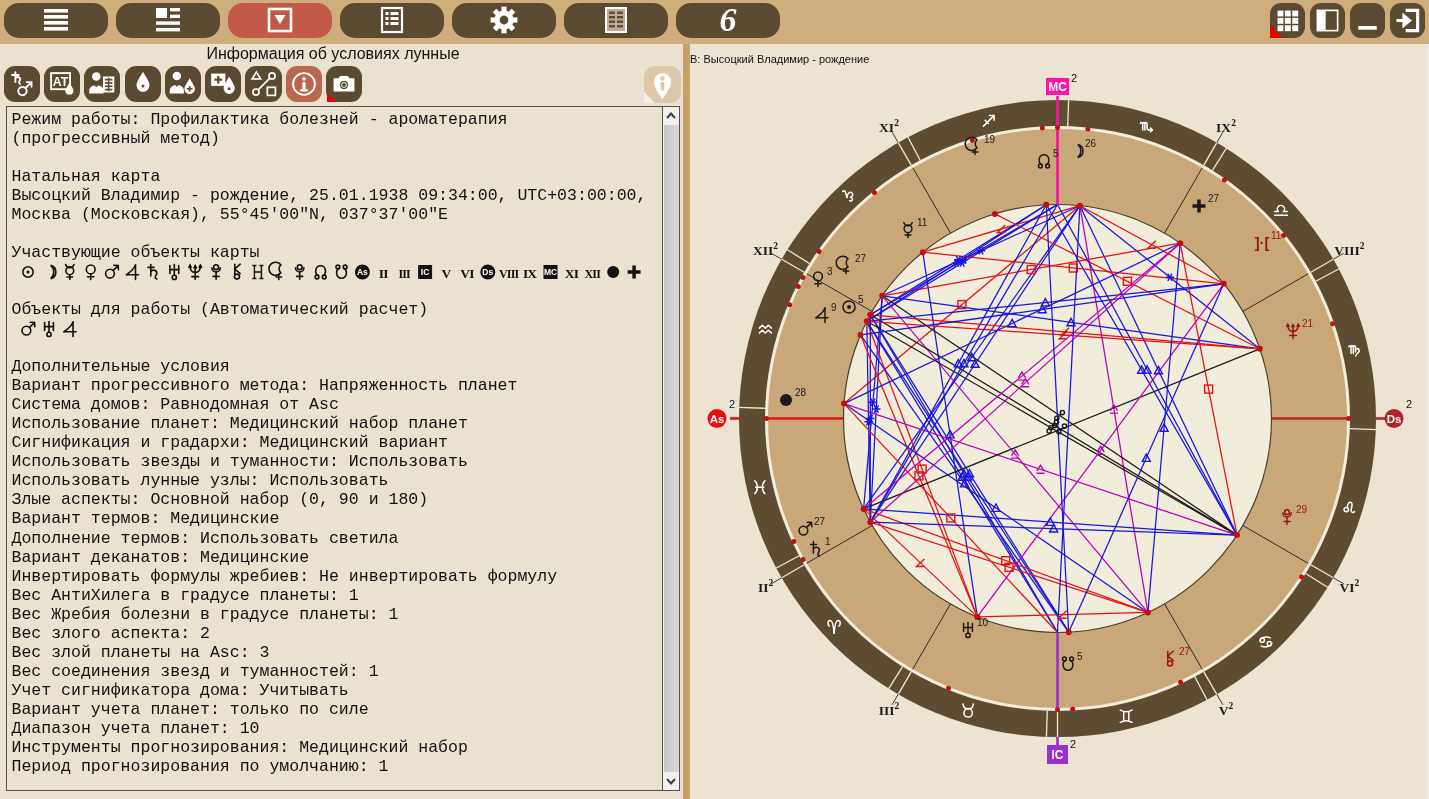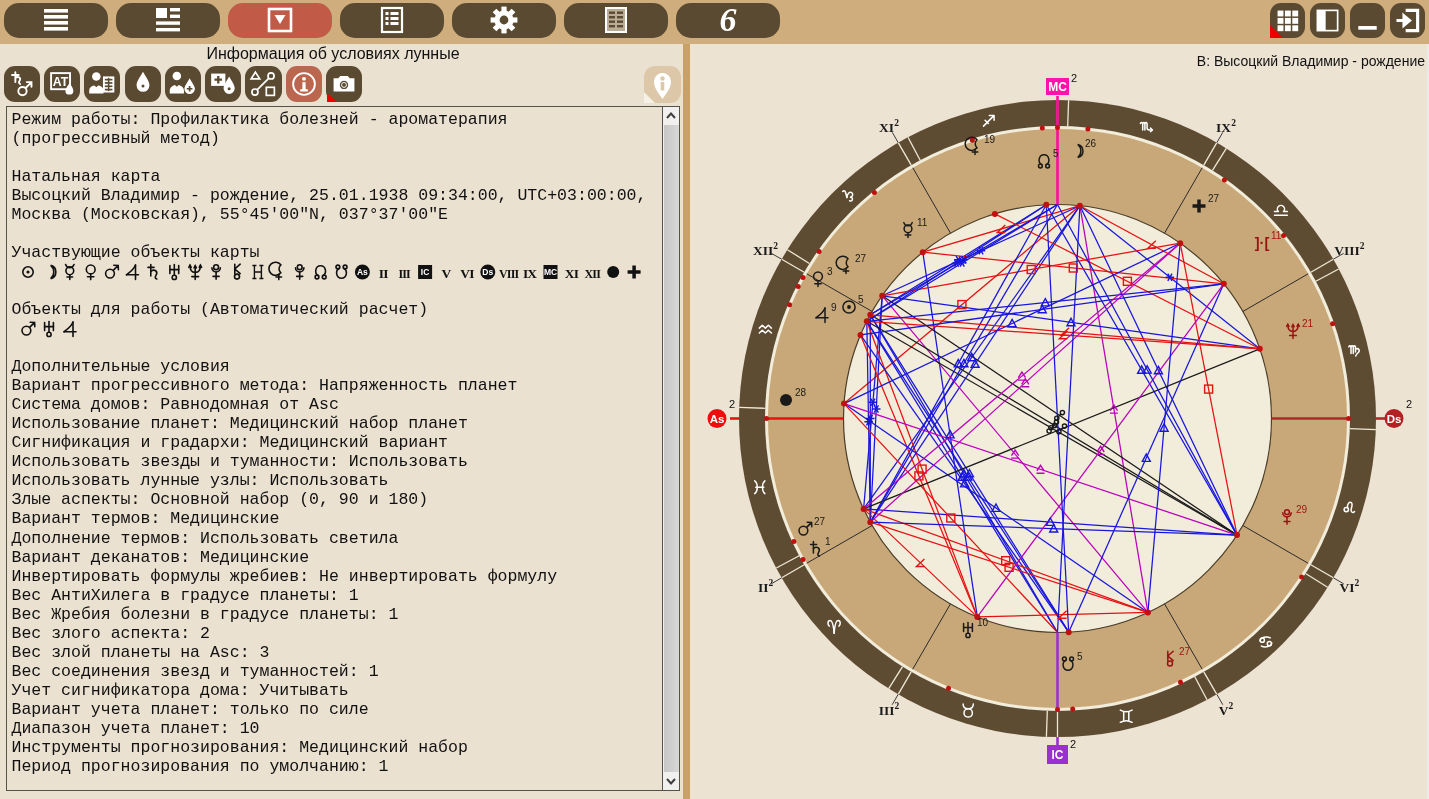--- a/index.html
+++ b/index.html
@@ -1,31 +1,31 @@
 <!DOCTYPE html>
 <html><head><meta charset="utf-8">
 <style>
 *{margin:0;padding:0;box-sizing:border-box}
 html,body{width:1429px;height:799px;overflow:hidden;background:#ebe1d1;font-family:"Liberation Sans",sans-serif}
 .topbar{position:absolute;left:0;top:0;width:1429px;height:44px;background:#cfad7d}
 .tb{position:absolute;top:2.5px;height:35.5px;background:#5a4a31;border-radius:15px;display:flex;align-items:center;justify-content:center}
 .tb.red{background:#c15a47}
 .rb{position:absolute;top:3px;width:35px;height:35px;background:#5a4a31;border-radius:11px;display:flex;align-items:center;justify-content:center}
-.lb{position:absolute;top:65.5px;width:36.3px;height:36.3px;background:#5a4a31;border-radius:11px;display:flex;align-items:center;justify-content:flex-start}
+.lb{position:absolute;top:65.5px;width:36.3px;height:36.3px;background:#5a4a31;border-radius:11px;display:flex;align-items:center;justify-content:flex-end}
 .lb.red{background:#bb6750}
 .lpanel{position:absolute;left:0;top:44px;width:683px;height:755px;background:#ebe1d1}
 .ltitle{position:absolute;left:0;top:45px;width:666px;text-align:center;font-size:16px;color:#111}
 .tarea{position:absolute;left:5.5px;top:105.5px;width:674px;height:685px;border:1px solid #55514b;background:#ebe1d1}
 .tpre{position:absolute;left:5px;top:3px;width:646px;font-family:"Liberation Mono",monospace;font-size:16.55px;line-height:19.05px;color:#111;white-space:pre}
 .sbar{position:absolute;right:0;top:0;width:16.5px;height:683px;background:#f1f0ef;border-left:1px solid #55514b}
 .sthumb{position:absolute;left:0.5px;top:18px;width:15px;height:647px;background:linear-gradient(90deg,#c6c6c6,#d8d8d8)}
 .sarr{position:absolute;left:0;width:16px;height:18px;background:#f1f0ef;color:#444;font-size:11px;text-align:center;line-height:17px}
 .splitter{position:absolute;left:682.5px;top:44px;width:7px;height:755px;background:#c8a169}
 .rpanel{position:absolute;left:689.5px;top:44px;width:739.5px;height:755px;background:#ede3d3}
-.ctitle{position:absolute;left:690px;top:53px;width:735px;text-align:right;font-size:14px;color:#111}
+.ctitle{position:absolute;left:690px;top:53px;width:735px;text-align:left;font-size:11px;color:#111}
 .pin{position:absolute;left:644px;top:65.5px;width:37px;height:37px;background:#dcc8a9;border-radius:11px}
 </style></head>
 <body>
 <div class="topbar">
 <div class="tb " style="left:4px;width:104px">
       <svg width="38" height="38" viewBox="0 0 38 38">
         <rect x="7" y="8" width="24" height="3.6" fill="#ffffff"></rect>
         <rect x="7" y="14" width="24" height="3.6" fill="#ffffff"></rect>
         <rect x="7" y="20" width="24" height="3.6" fill="#ffffff"></rect>
         <rect x="7" y="26" width="24" height="3.6" fill="#ffffff"></rect>

